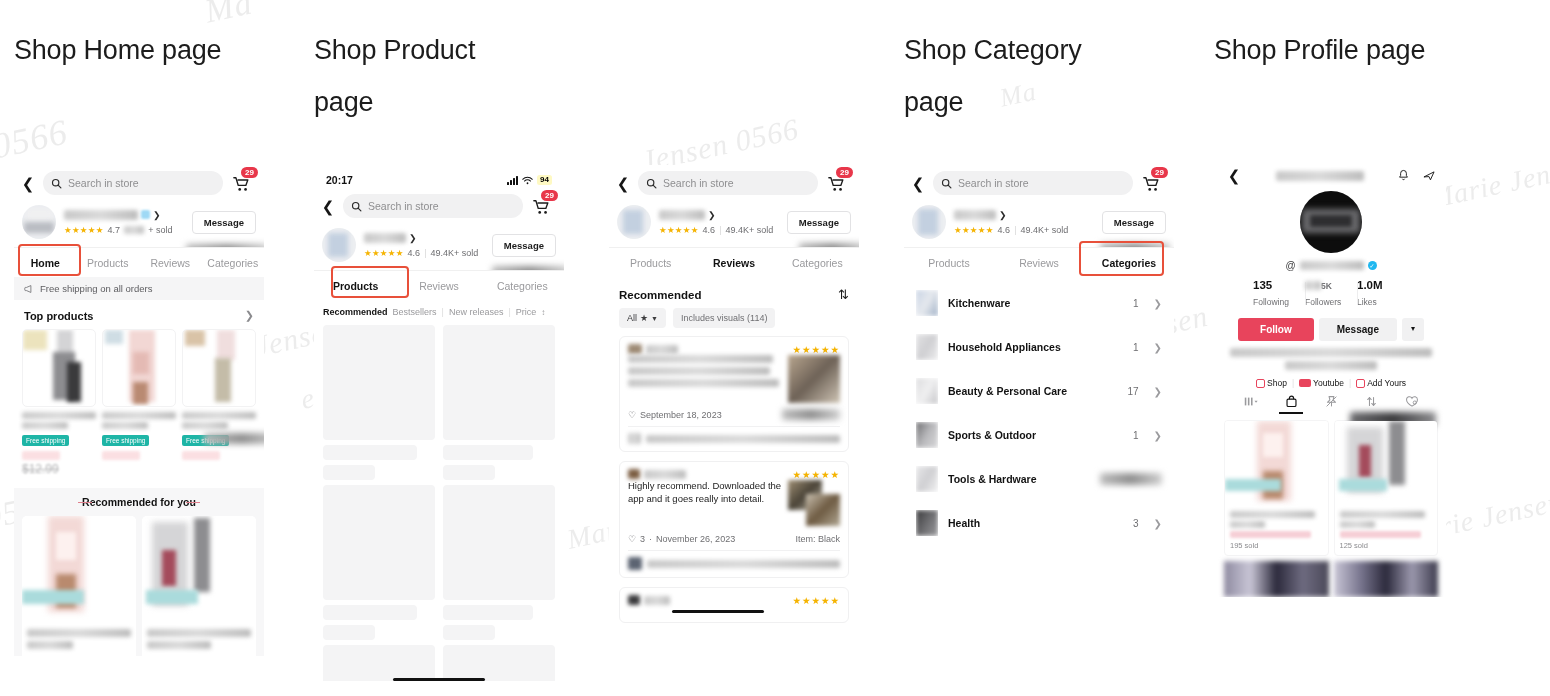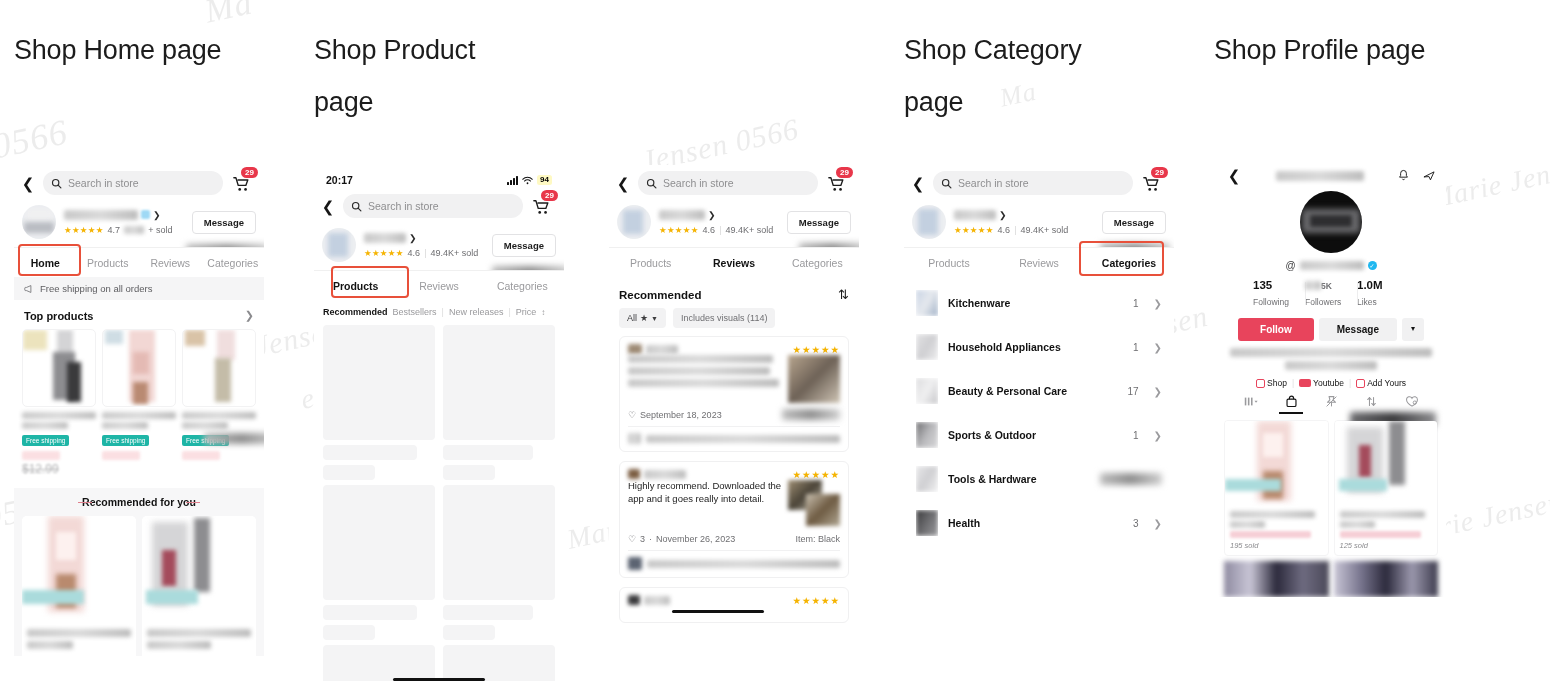--- a/index.html
+++ b/index.html
@@ -805,21 +805,21 @@
             </svg>
         </div>
         <div class="pf-tab">
           <svg width="14" height="13" viewBox="0 0 18 16">
               <path d="M9 14S2 9.8 2 5.7A3.7 3.7 0 0 1 9 3.9 3.7 3.7 0 0 1 16 5.7C16 9.8 9 14 9 14z" fill="none" stroke="#9a9a9d" stroke-width="1.3"></path>
               <circle cx="12.6" cy="9.4" r="2.1" fill="none" stroke="#9a9a9d" stroke-width="1.2"></circle>
             </svg>
         </div>
       </div>
 
-      <div style="position:relative;font-style:italic;">
+      <div style="position:relative;">
         <div class="smear" style="left:134px;top:-2px;width:86px;height:14px;background:linear-gradient(90deg,#6d6d70,#3a3a3c,#8e8e91);"></div>
         <div class="pf-grid">
           <div class="pg-card">
             <div class="pg-img">
               <div style="position:absolute;left:32px;top:0;width:34px;height:80px;background:#f3d9d6;filter:blur(3px);"></div>
               <div style="position:absolute;left:38px;top:12px;width:20px;height:24px;background:#fdf1ef;filter:blur(2px);"></div>
               <div style="position:absolute;left:38px;top:50px;width:20px;height:28px;background:#b98a6e;filter:blur(2.5px);"></div>
               <div style="position:absolute;left:0;top:58px;width:56px;height:12px;background:#aadbdc;filter:blur(2px);"></div>
             </div>
             <div class="pg-meta">

